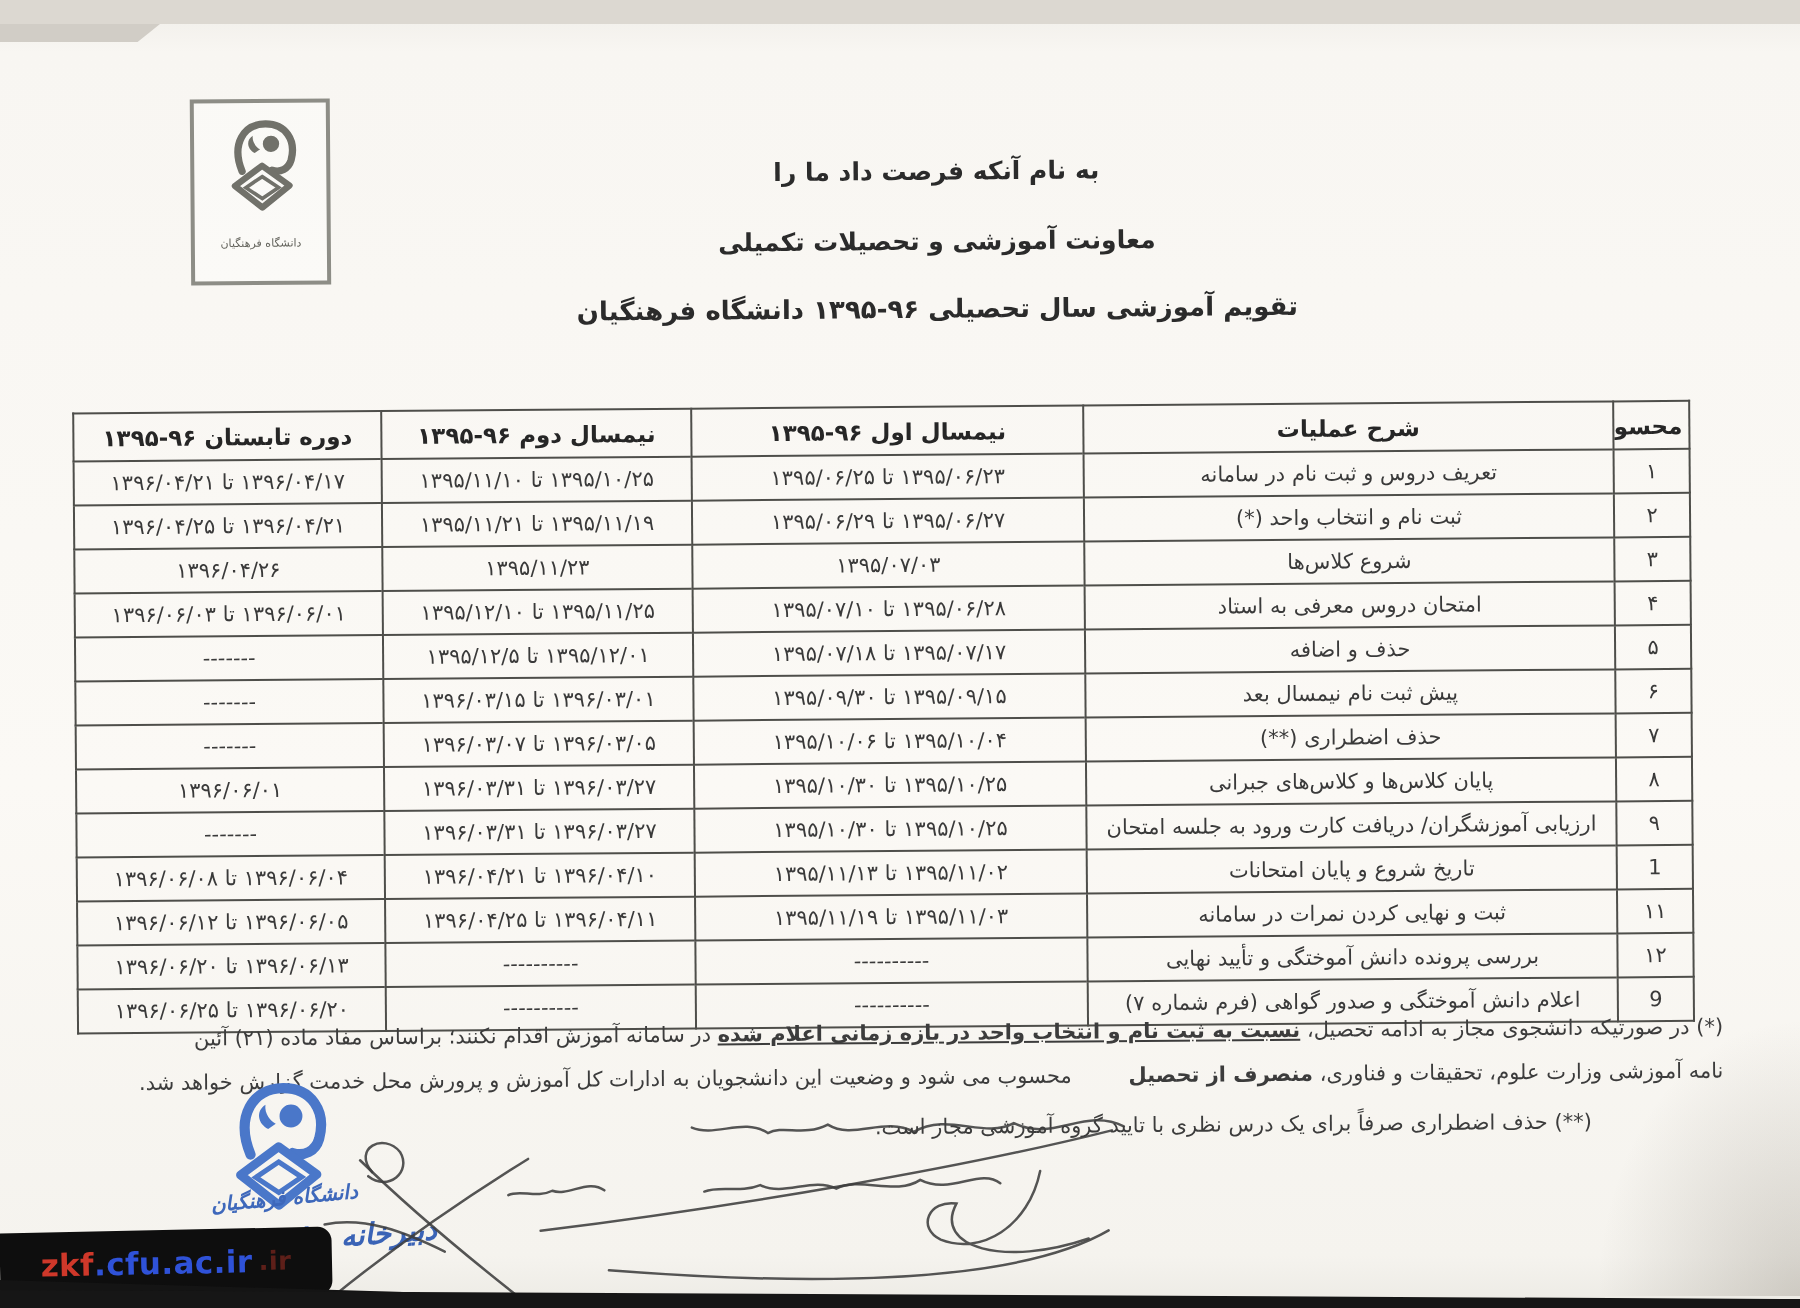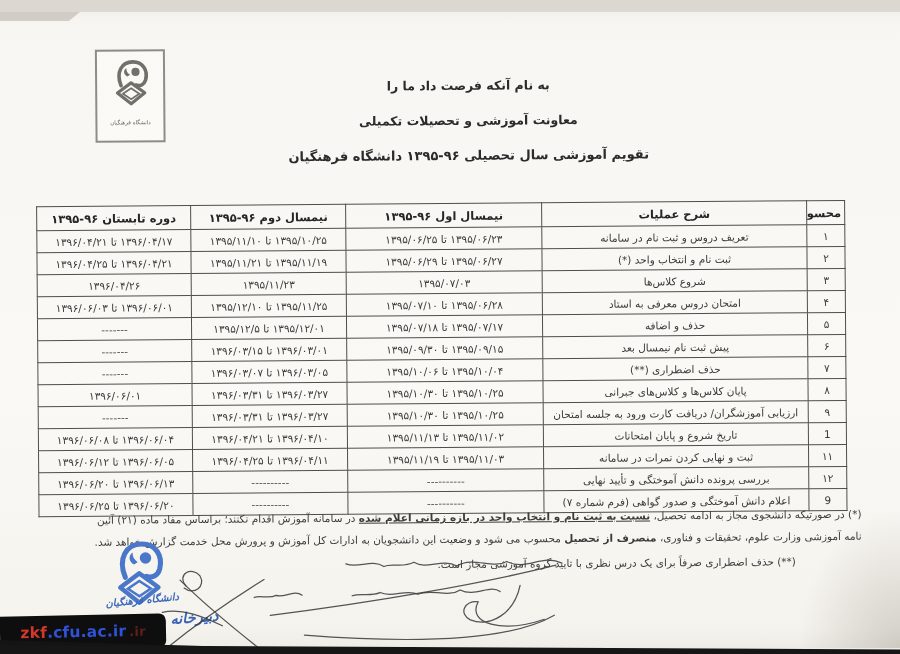--- a/index.html
+++ b/index.html
@@ -34,21 +34,21 @@
     overflow:hidden;white-space:nowrap;}
   table.cal th{height:23px;font-size:11.5px;font-weight:bold;color:#262626;}
   table.cal td{height:21px;font-size:10.5px;color:#3a3a3a;}
   td.op{font-size:10.5px;}
   .c-no{width:38px;}.c-op{width:265px;}.c-s1{width:196px;}.c-s2{width:155px;}.c-su{width:154px;}
 
   
   .note1{position:absolute;left:38px;top:506px;width:822px;direction:rtl;text-align:right;
     font-size:10.5px;line-height:22px;color:#3c3c3c;}
   .note1 .u{font-weight:bold;text-decoration:underline;}
-  .note1 .b{font-weight:bold;}
+  .note1 .b{font-weight:bold;margin-left:25px;}
   .note2{position:absolute;right:106px;top:558px;direction:rtl;font-size:10.5px;color:#3c3c3c;}
 
   
   .stamp{position:absolute;left:86px;top:534px;width:190px;height:112px;color:#4a77c9;}
   .stamp .emblem{position:absolute;left:18px;top:0;}
   .stamp-org{position:absolute;left:-6px;top:58px;width:120px;text-align:center;direction:rtl;
     font-size:10px;font-weight:bold;font-style:italic;color:#3e68bb;transform:rotate(-5deg);}
   .stamp-office{position:absolute;left:-12px;top:76px;width:160px;text-align:center;direction:rtl;
     font-size:14.5px;font-weight:bold;font-style:italic;color:#3a63b6;transform:rotate(-4deg);}
 

